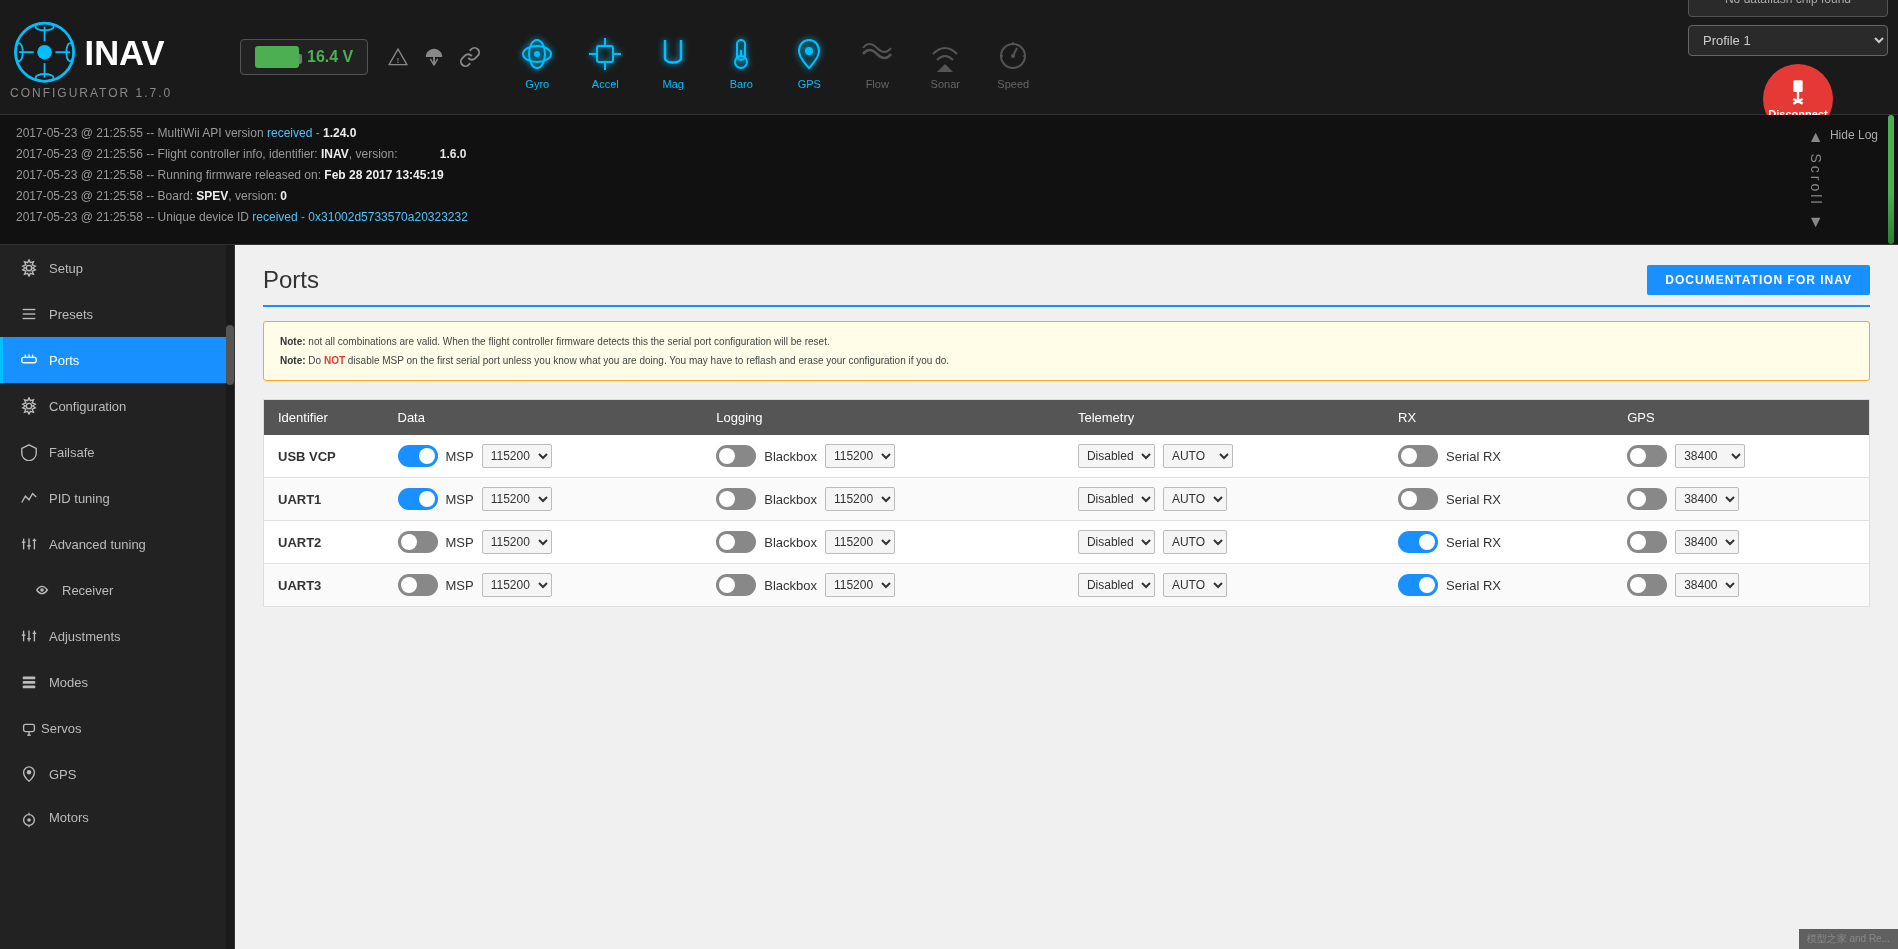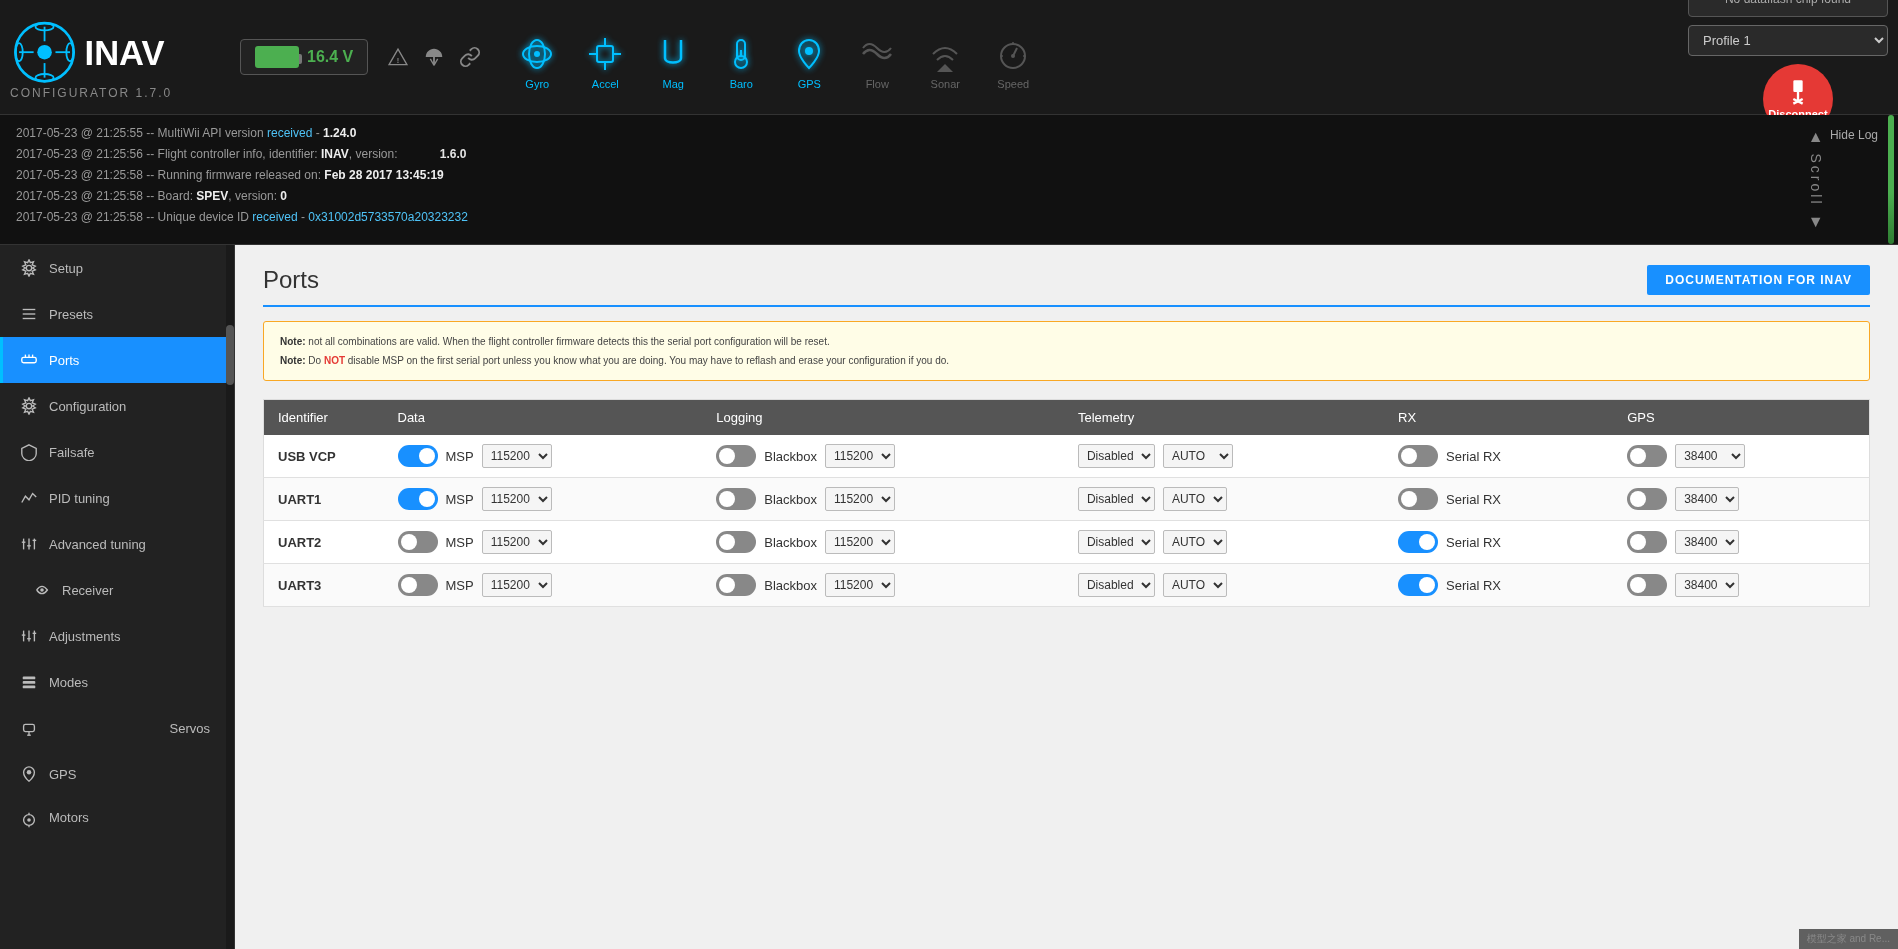--- a/index.html
+++ b/index.html
@@ -359,21 +359,21 @@
         <div style="width:20px;height:20px;display:flex;align-items:center;justify-content:center;">
           <svg viewBox="0 0 20 20" width="18" height="18">
               <rect x="3" y="4" width="14" height="3" rx="1" fill="#bbb"></rect>
               <rect x="3" y="9" width="14" height="3" rx="1" fill="#bbb"></rect>
               <rect x="3" y="14" width="14" height="3" rx="1" fill="#bbb"></rect>
             </svg>
         </div>
         <span>Modes</span>
       </div>
 
-      <div class="sidebar-item" style="display:flex;align-items:center;padding:13px 16px;cursor:pointer;color:#bbb;gap:2px;border-left:3px solid transparent;justify-content:space-between;">
+      <div class="sidebar-item" style="display:flex;align-items:center;padding:13px 16px;cursor:pointer;color:#bbb;gap:2px;border-left:3px solid transparent;">
         <div style="width:20px;height:20px;display:flex;align-items:center;justify-content:center;">
           <svg viewBox="0 0 20 20" width="18" height="18">
               <rect x="4" y="6" width="12" height="8" rx="2" fill="none" stroke="#bbb" stroke-width="1.5"></rect>
               <line x1="10" y1="14" x2="10" y2="18" stroke="#bbb" stroke-width="1.5"></line>
               <line x1="8" y1="18" x2="12" y2="18" stroke="#bbb" stroke-width="1.5"></line>
             </svg>
         </div>
         <span>Servos</span>
       </div>
 

